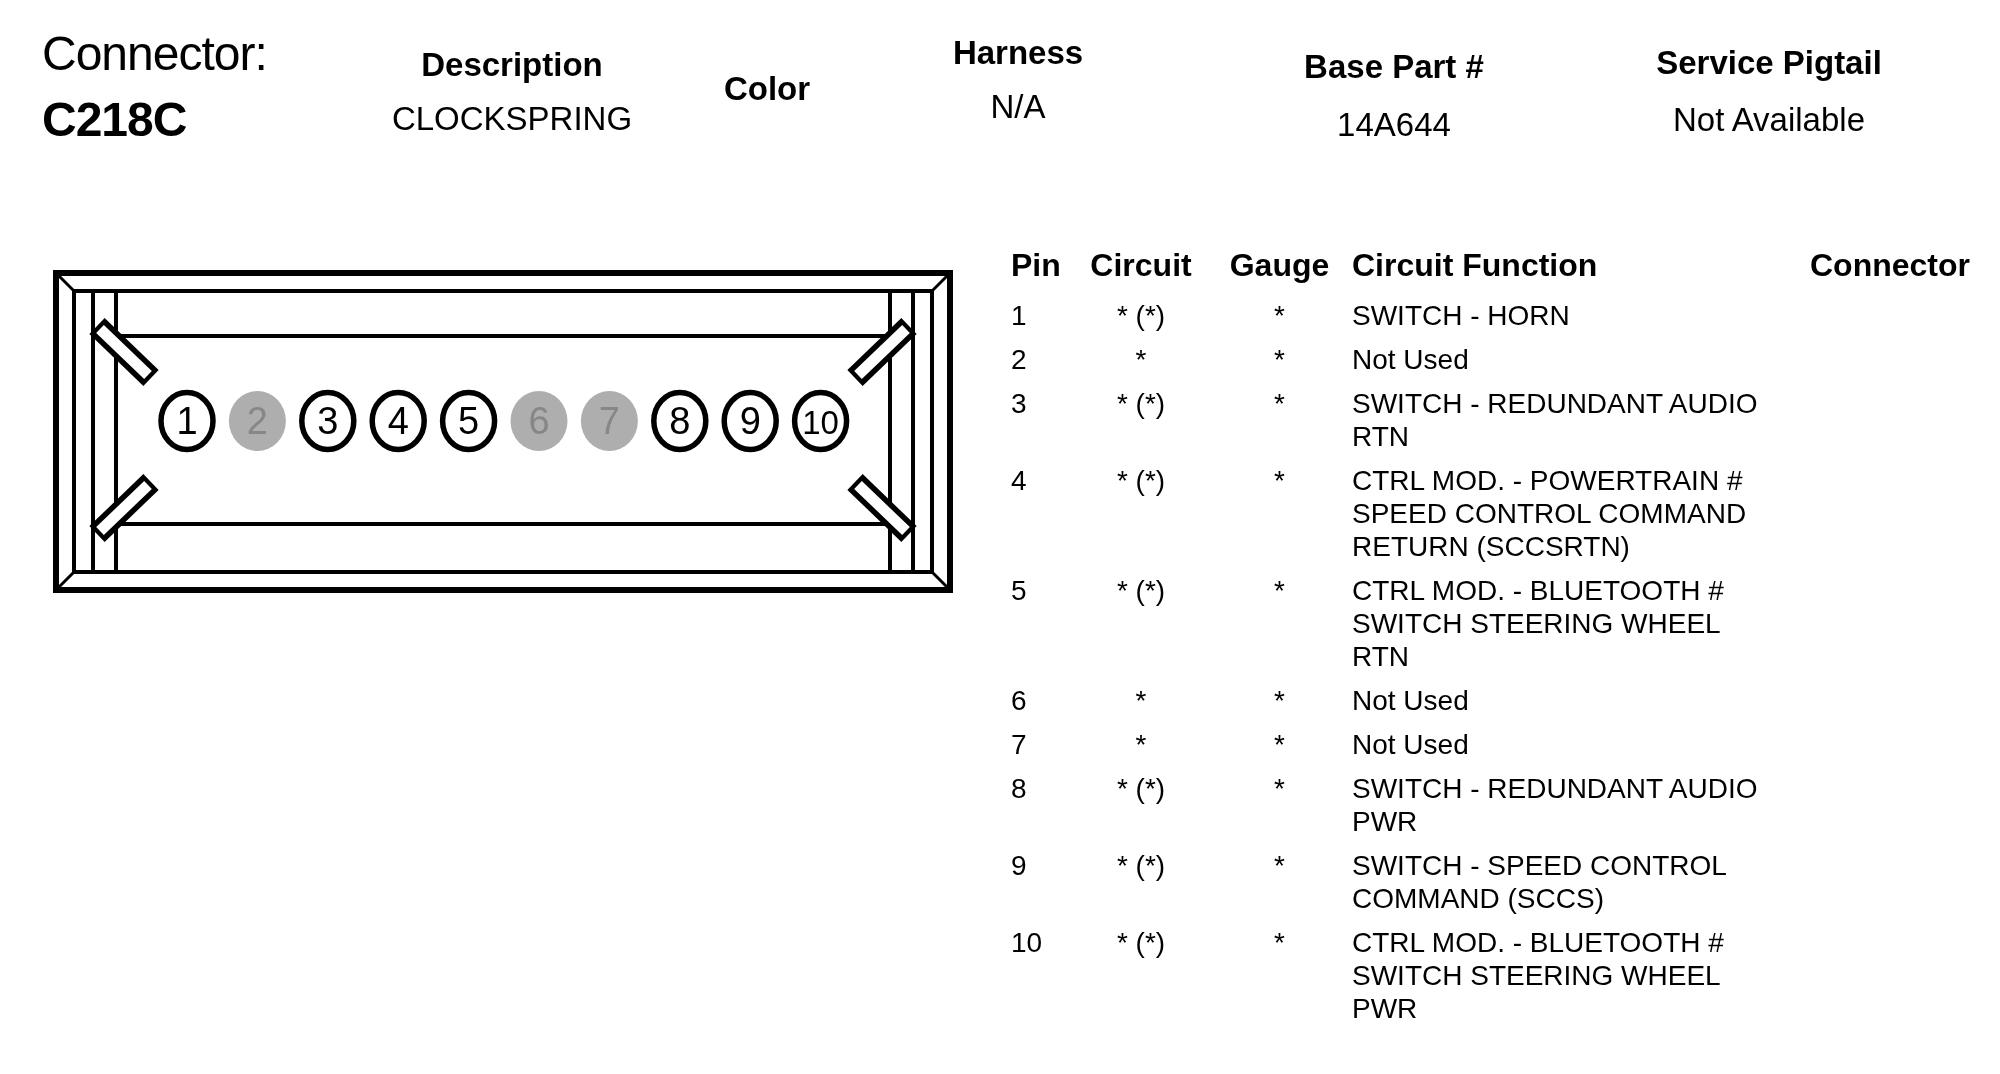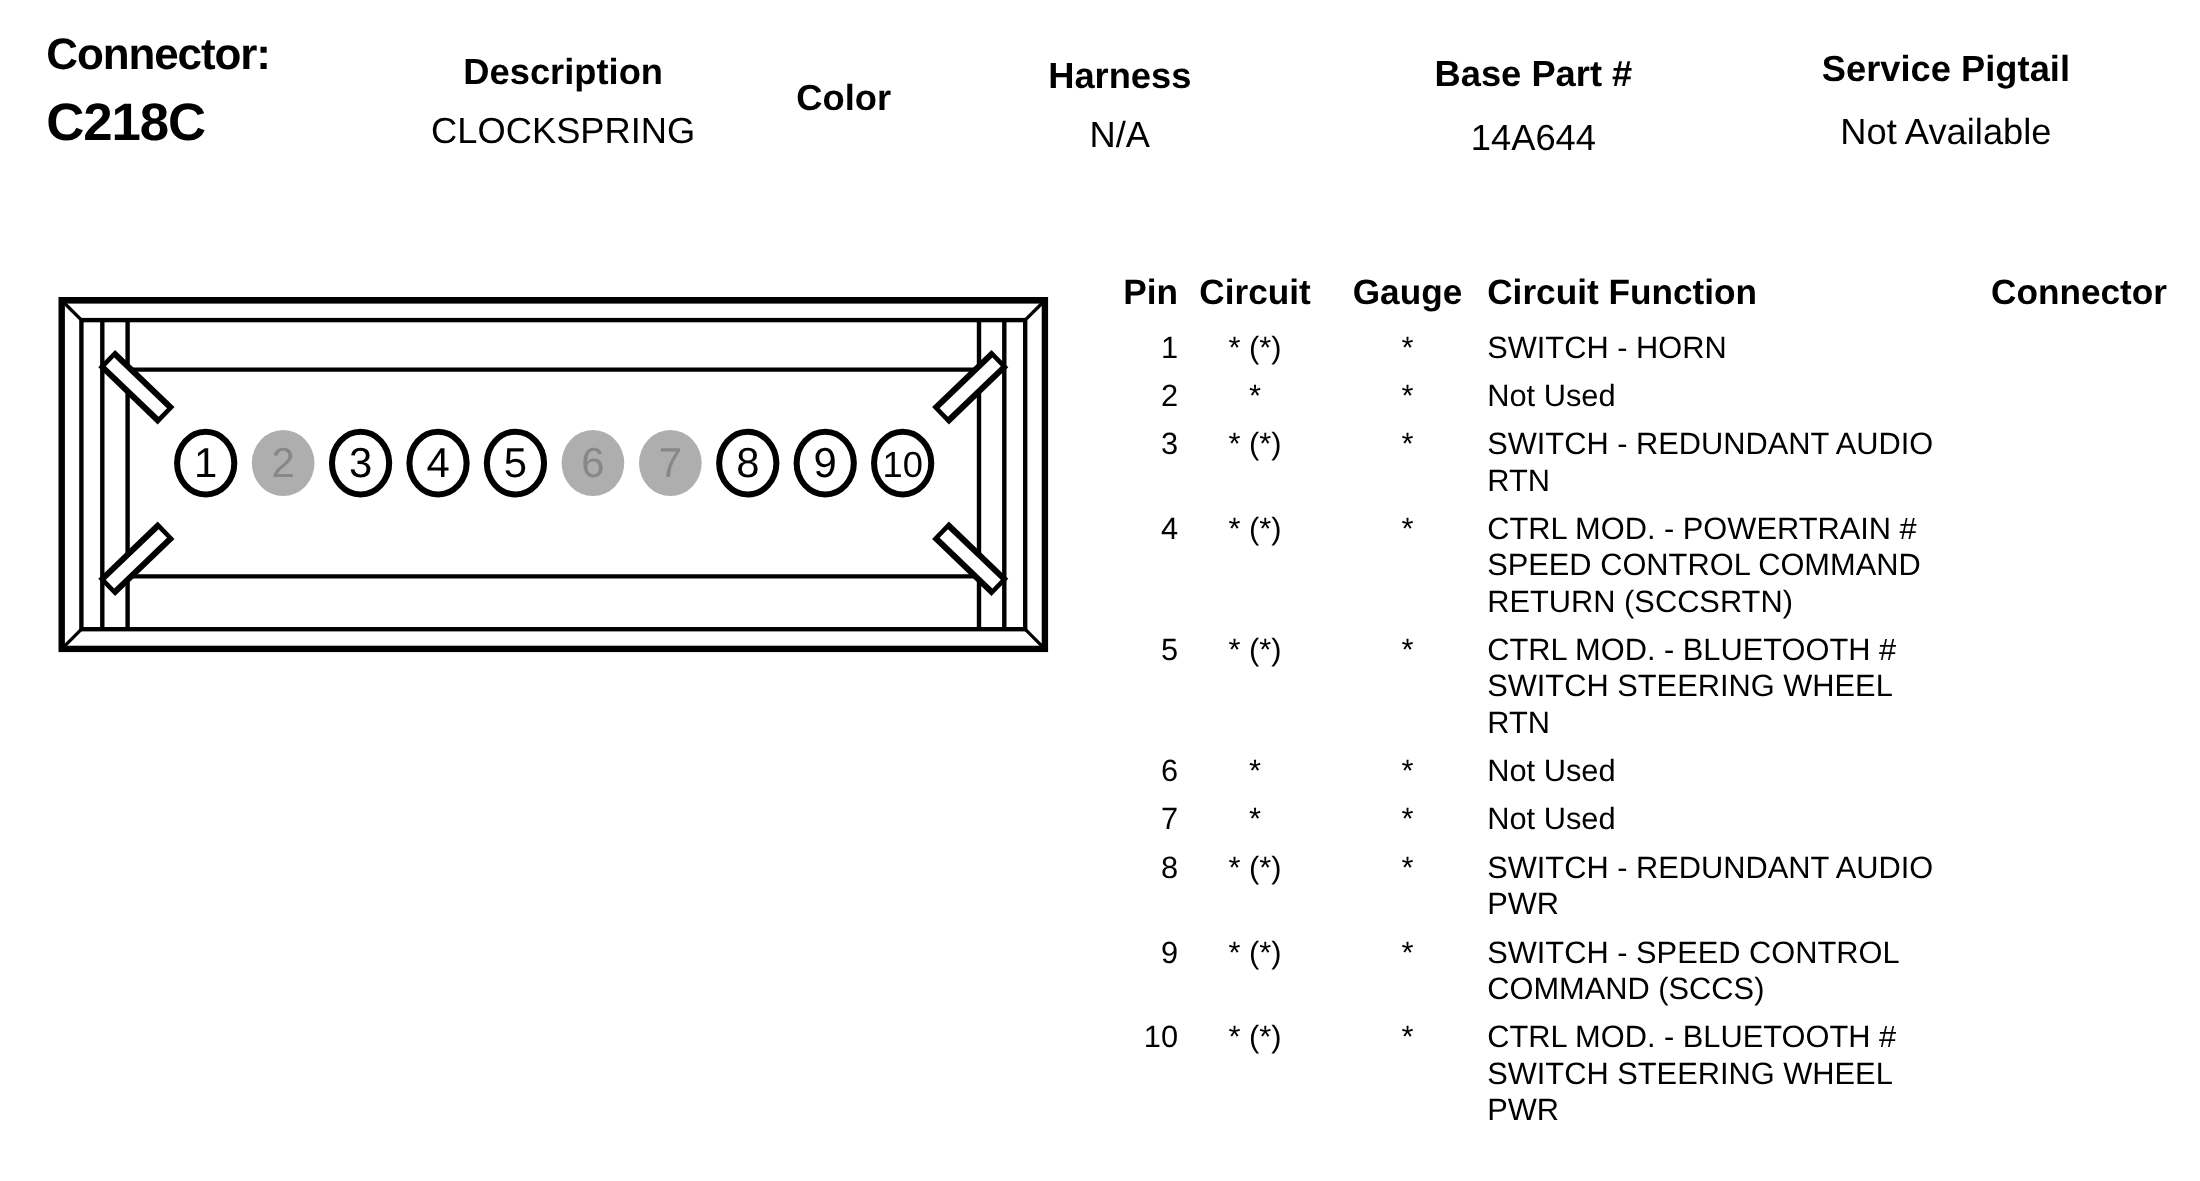--- a/index.html
+++ b/index.html
@@ -2,37 +2,37 @@
 <html><head>
 <meta charset="utf-8">
 <style>
   html,body{margin:0;padding:0;background:#ffffff;}
   .page{
     position:relative;width:2000px;height:1074px;background:#ffffff;
     font-family:"Liberation Sans","DejaVu Sans",sans-serif;color:#000;overflow:hidden;
   }
   
   .conn-block{position:absolute;left:42px;top:30px;line-height:1;}
-  .conn-label{font-size:40px;font-weight:bold;letter-spacing:-1px;}
+  .conn-label{font-size:48px;font-weight:normal;letter-spacing:-1px;}
   .conn-id{font-size:48px;font-weight:bold;margin-top:18px;letter-spacing:-1px;}
   .hfield{position:absolute;transform:translateX(-50%);text-align:center;line-height:1;}
   .hfield .lab{font-size:33px;font-weight:bold;}
   .hfield .val{font-size:33px;font-weight:normal;}
   .f-desc{left:512px;top:48px;}    .f-desc .val{margin-top:21px;}
   .f-color{left:767px;top:72px;}
-  .f-harness{left:1018px;top:52px;} .f-harness .val{margin-top:21px;}
+  .f-harness{left:1018px;top:36px;} .f-harness .val{margin-top:21px;}
   .f-base{left:1394px;top:50px;}    .f-base .val{margin-top:25px;}
   .f-service{left:1769px;top:46px;} .f-service .val{margin-top:24px;}
   
   .connector-svg{position:absolute;left:53px;top:270px;}
   
   .pin-table{position:absolute;left:1011px;top:248px;width:949px;}
   .t-row{display:flex;align-items:flex-start;}
   .t-head{font-size:32px;font-weight:bold;line-height:1.1;margin-bottom:16px;}
-  .c-pin{width:60px;text-align:right;flex:none;}
+  .c-pin{width:60px;text-align:left;flex:none;}
   .c-circuit{width:140px;text-align:center;flex:none;}
   .c-gauge{width:137px;text-align:center;flex:none;}
   .c-func{width:462px;text-align:left;flex:none;padding-left:4px;box-sizing:border-box;}
   .c-qual{width:150px;text-align:center;flex:none;}
   .t-body .t-row{font-size:28px;line-height:33px;margin-bottom:11px;}
   .c-func{white-space:pre-line;}
 </style>
 </head>
 <body>
 

